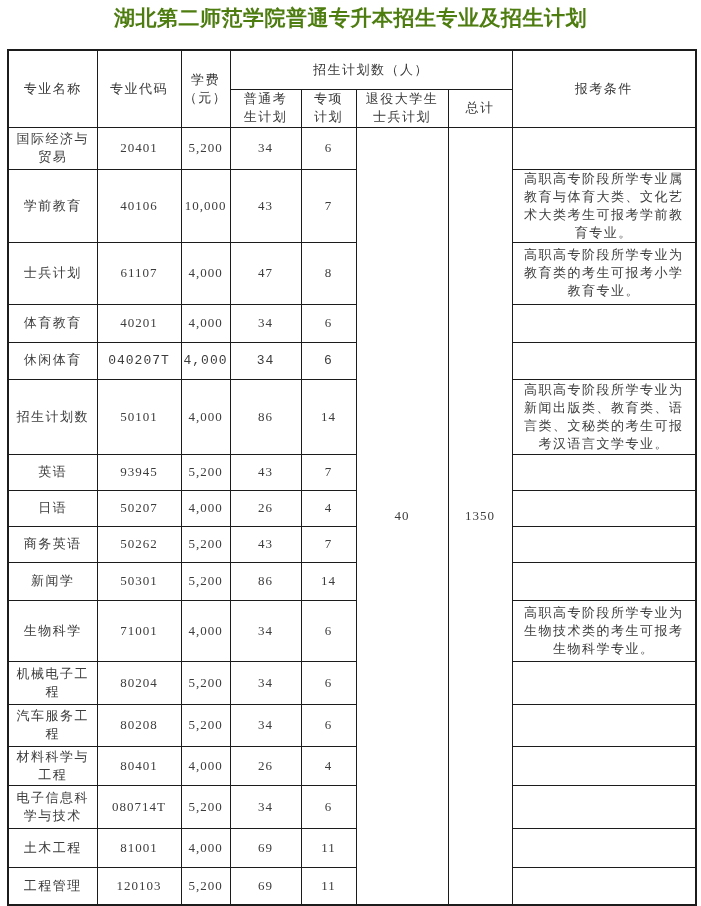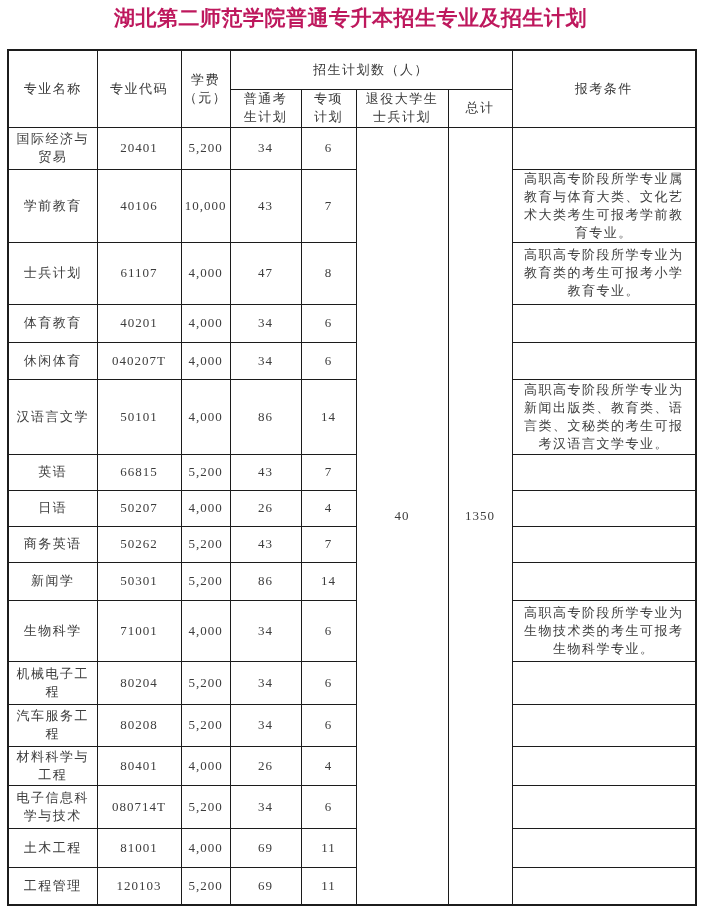--- a/index.html
+++ b/index.html
@@ -2,21 +2,21 @@
 <html><head>
 <meta charset="utf-8">
 <style>
   html,body{margin:0;padding:0;}
   body{
     width:701px;height:906px;background:#ffffff;position:relative;overflow:hidden;
     font-family:"Liberation Serif","DejaVu Serif",serif;color:#3c3c3c;
   }
   .title{
     position:absolute;top:4px;left:0;width:100%;margin:0;
-    text-align:center;font-size:21px;font-weight:bold;color:#be185d;letter-spacing:0.5px;
+    text-align:center;font-size:21px;font-weight:bold;color:#4d7c0f;letter-spacing:0.5px;
   }
   table.tbl{
     position:absolute;left:7px;top:49px;width:688px;
     border-collapse:collapse;table-layout:fixed;
     border:2px solid #1c1c1c;
   }
   .tbl th,.tbl td{
     border:1px solid #1c1c1c;
     text-align:center;vertical-align:middle;
     font-weight:normal;font-size:13px;line-height:18px;
@@ -100,42 +100,42 @@
 教育专业。</td>
       </tr>
       <tr style="height: 38px;">
         <td class="name">体育教育</td>
         <td class="num">40201</td>
         <td class="num">4,000</td>
         <td class="num">34</td>
         <td class="num">6</td>
         <td class="cond"></td>
       </tr>
-      <tr style="height: 37px;">
+      <tr style="height: 37px; font-family: Liberation Mono, monospace;">
         <td class="name">休闲体育</td>
         <td class="num">040207T</td>
         <td class="num">4,000</td>
         <td class="num">34</td>
         <td class="num">6</td>
         <td class="cond"></td>
       </tr>
       <tr style="height: 75px;">
-        <td class="name">汉语言文学</td>
+        <td class="name">招生计划数</td>
         <td class="num">50101</td>
         <td class="num">4,000</td>
         <td class="num">86</td>
         <td class="num">14</td>
         <td class="cond">高职高专阶段所学专业为
 新闻出版类、教育类、语
 言类、文秘类的考生可报
 考汉语言文学专业。</td>
       </tr>
       <tr style="height: 36px; margin-left: 18px;">
         <td class="name">英语</td>
-        <td class="num">66815</td>
+        <td class="num">93945</td>
         <td class="num">5,200</td>
         <td class="num">43</td>
         <td class="num">7</td>
         <td class="cond"></td>
       </tr>
       <tr style="height: 36px;">
         <td class="name">日语</td>
         <td class="num">50207</td>
         <td class="num">4,000</td>
         <td class="num">26</td>

